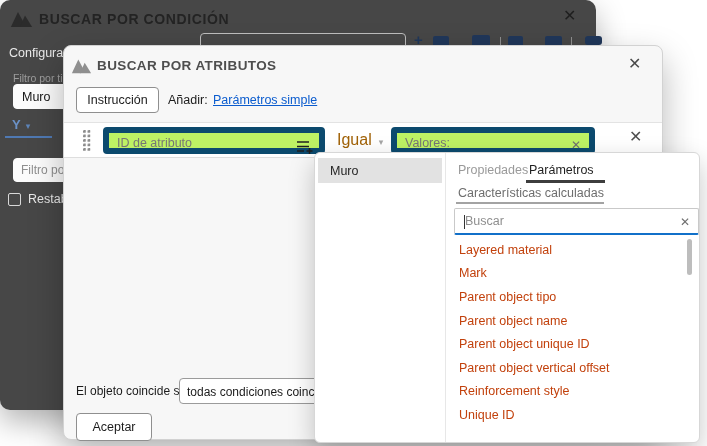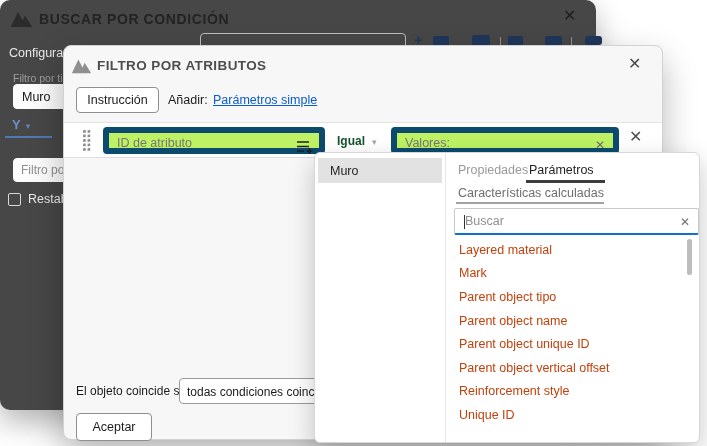--- a/index.html
+++ b/index.html
@@ -44,28 +44,28 @@
   .dlg-link { font-size:12.5px; color:#0b5cce; text-decoration:underline; cursor:pointer; }
   .dlg-link1 { left:149px; top:47px; }
   .dlg-link2 { left:247px; top:47px; }
   .dlg-divider { left:0; top:76px; width:598px; height:1px; background:#e3e3e3; }
   .dlg-row { left:0; top:77px; width:598px; height:35px; background:#ffffff; border-bottom:1px solid #dedede; }
   .drag-handle { left:19px; top:84px; width:9px; height:21px; cursor:grab;
     background-image:radial-gradient(circle at 1.5px 1.5px, #8c8c8c 1.3px, transparent 1.7px);
     background-size:4.5px 4.5px; }
   .cond-input { background:#bef264; border:6px solid #0c4a6e; border-radius:4px; }
   .inp-attr { left:39px; top:81px; width:222px; height:27px; }
-  .inp-val  { left:327px; top:81px; width:228px; height:27px; }
+  .inp-val  { left:327px; top:81px; width:204px; height:27px; }
   .cond-input input { width:100%; height:100%; border:none; outline:none; background:transparent;
     font-size:12.5px; padding:0 26px 0 8px; font-family:inherit; color:#1c1c1c; }
   .cond-input input::placeholder { color:#767676; }
   .inp-icon { position:absolute; right:5px; top:5px; }
   .clear-x { position:absolute; right:8px; top:5px; font-size:12px; color:#6f6f6f; cursor:pointer; }
   .op-wrap { left:273px; top:85px; cursor:pointer; }
-  .op-label { font-size:12px; color:#14532d;font-weight:bold; }
+  .op-label { font-size:16px; color:#a16207; }
   .op-chevron { font-size:9px; color:#a5a5a5; margin-left:7px; }
   .row-remove { left:565px; top:81px; font-size:16px; color:#4f4f4f; cursor:pointer; }
   .ftr-label { left:12px; top:338px; font-size:12px; color:#1b1b1b; }
   .ftr-select { left:115px; top:332px; width:185px; height:26px; background:#fff; border:1px solid #9b9b9b;
     border-radius:4px; overflow:hidden; white-space:nowrap; cursor:pointer; }
   .ftr-select-text { padding:6px 0 0 7px; font-size:12px; color:#1b1b1b; }
   .btn-accept { left:12px; top:367px; width:76px; height:28px; }
 
   
   #popup { left:314px; top:152px; width:386px; height:291px; background:#ffffff;
@@ -133,21 +133,21 @@
 
     <div class="abs bgw-check"></div>
     <div class="abs bgw-reset nowrap">Restablecer</div>
   </div>
 
   <div id="dialog" class="abs">
     <svg class="abs" style="left:7px;top:12px;" width="21" height="16" viewBox="0 0 26 20">
       <path d="M1,19 L9,2 L15,13 L12,19 Z" fill="#8f8f8f"></path>
       <path d="M11,19 L17,6 L25,19 Z" fill="#8f8f8f"></path>
     </svg>
-    <div class="abs dlg-title nowrap">FILTRO POR ATRIBUTOS</div>
+    <div class="abs dlg-title nowrap">BUSCAR POR ATRIBUTOS</div>
     <div class="abs dlg-close">✕</div>
 
     <div class="abs btn dlg-instr">Instrucción</div>
     <div class="abs dlg-add nowrap">Añadir:</div>
     <div class="abs dlg-link dlg-link1 nowrap">Parámetros simple</div>
 
     <div class="abs dlg-divider"></div>
     <div class="abs dlg-row"></div>
 
     <div class="abs drag-handle"></div>

